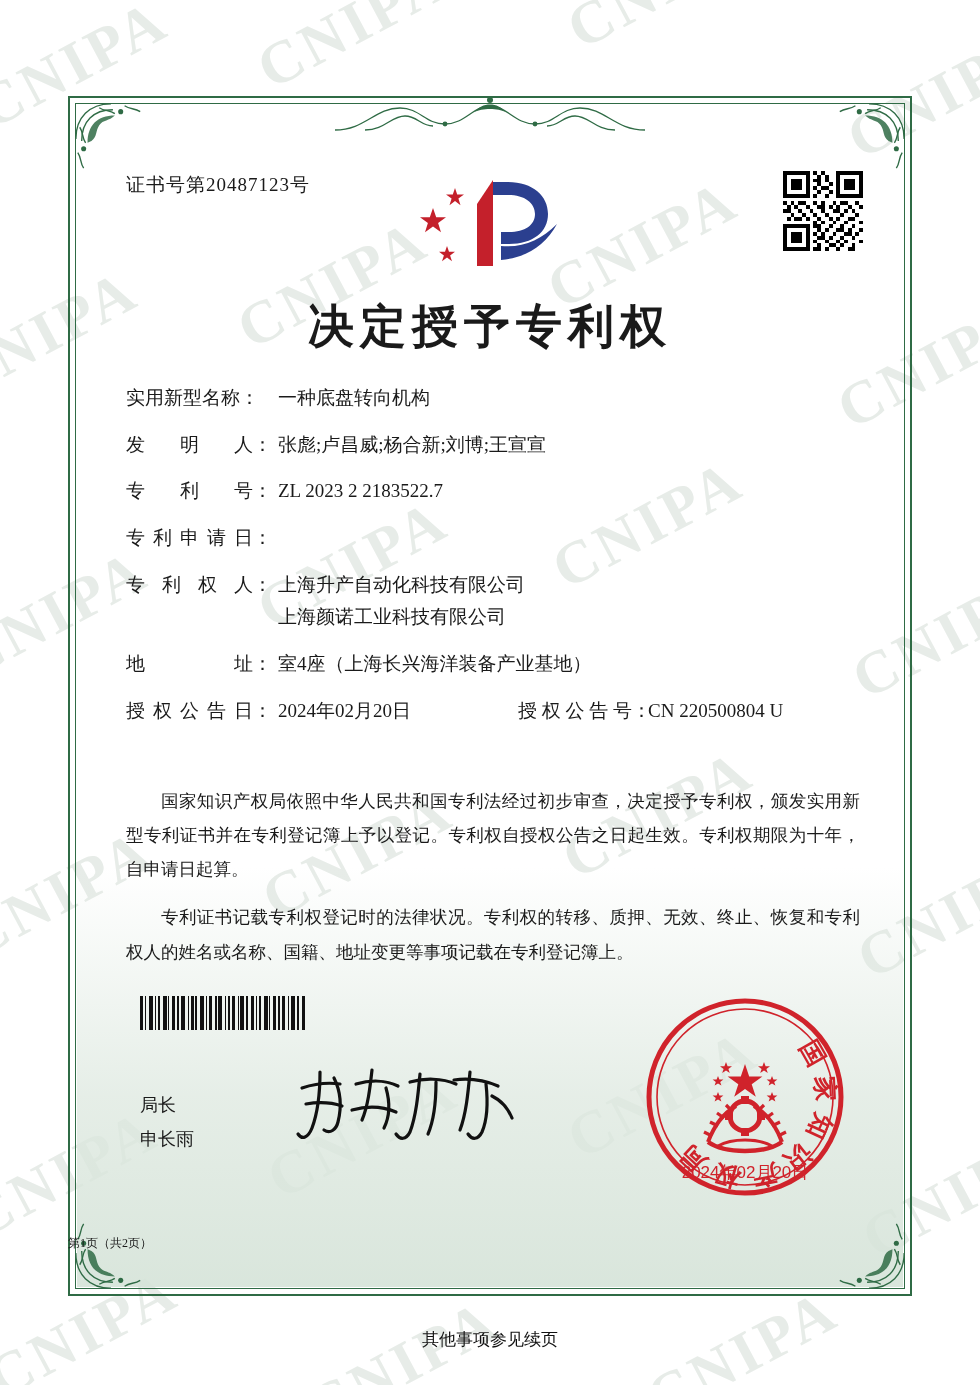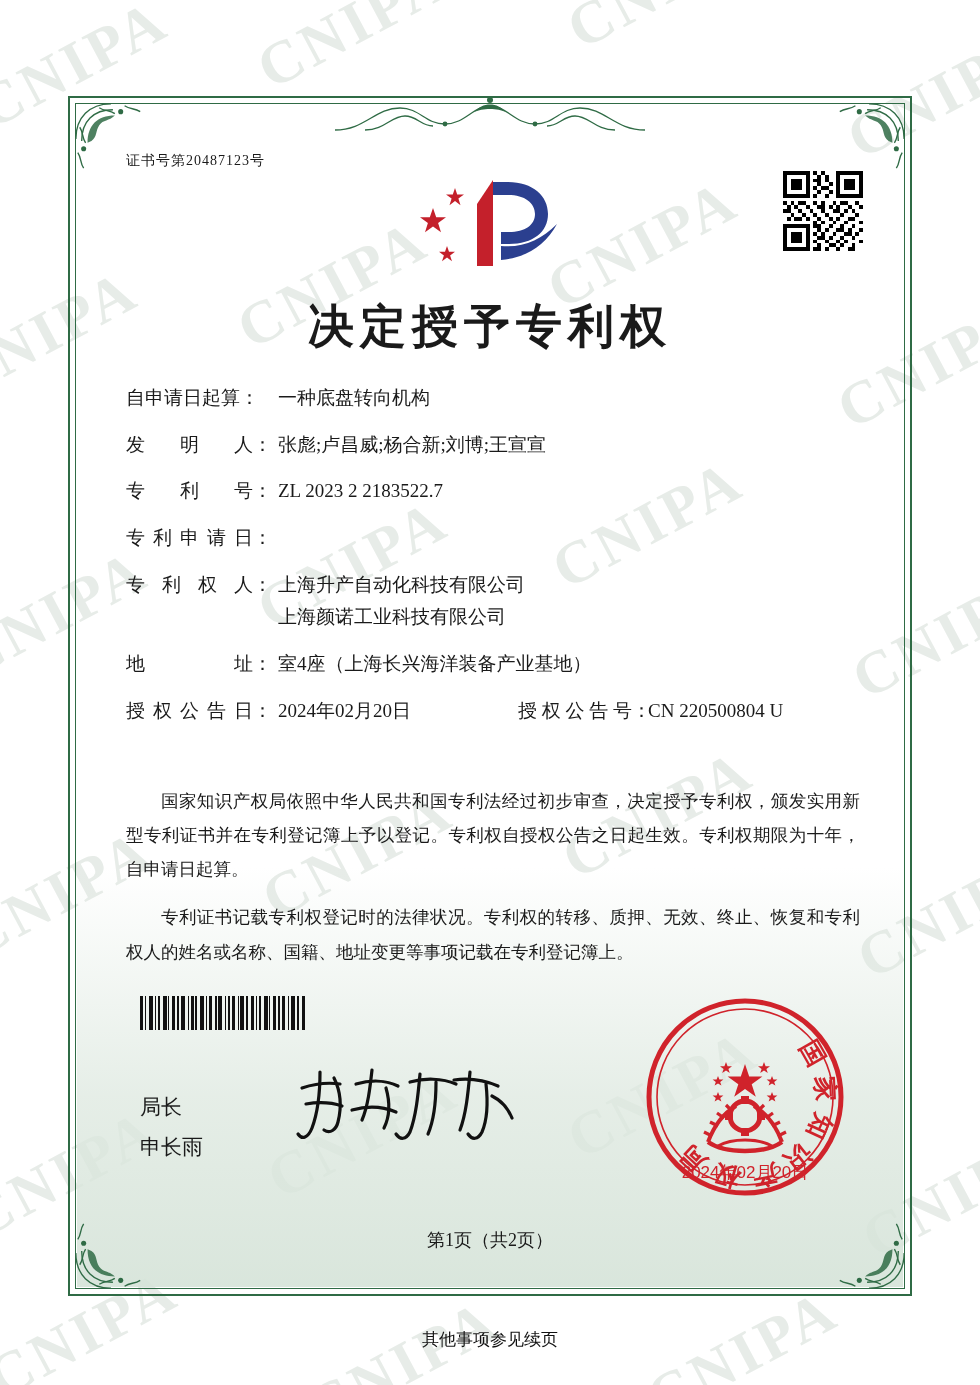--- a/index.html
+++ b/index.html
@@ -90,22 +90,22 @@
     inset: 0;
     padding: 0 48px;
     box-sizing: border-box;
     font-family: "Liberation Serif", "DejaVu Serif", serif;
     color: #1a1a1a;
   }
 
   .cert-no {
     position: absolute;
     left: 58px;
-    top: 56px;
-    font-size: 14px;
+    top: 76px;
+    font-size: 19px;
     letter-spacing: 1px;
   }
 
   .qr {
     position: absolute;
     right: 46px;
     top: 72px;
     width: 86px;
     height: 86px;
     background: #ffffff;
@@ -197,21 +197,21 @@
   .barcode i {
     display: block;
     background: #111;
     height: 100%;
   }
 
   .signature-block {
     position: absolute;
     left: 72px;
     top: 992px;
-    font-size: 21px;
+    font-size: 18px;
     line-height: 1.9;
   }
   .sig-script {
     position: absolute;
     left: 218px;
     top: 962px;
     width: 240px;
     height: 90px;
     color: #111;
   }
@@ -221,22 +221,22 @@
     right: 62px;
     top: 896px;
     width: 210px;
     height: 210px;
   }
 
   .page-no {
     position: absolute;
     left: 0; right: 0;
     bottom: 44px;
-    text-align: center;
-    font-size: 18px;
+    text-align: left;
+    font-size: 12px;
   }
 
   .footnote {
     position: absolute;
     left: 0; right: 0;
     top: 1328px;
     text-align: center;
     font-size: 17px;
     font-family: "Liberation Serif", "DejaVu Serif", serif;
     color: #111;
@@ -469,21 +469,21 @@
         <path d="M88 12 L103 12 C128 12 143 26 143 44 C143 62 128 74 104 74 L96 74 L96 62 L104 62 C120 62 130 55 130 44 C130 33 120 25 103 25 L88 25 Z" fill="#2b3f8f"></path>
         <path d="M96 76 C118 78 136 70 152 54 C140 76 120 88 96 90 Z" fill="#2b3f8f"></path>
       </svg>
     </div>
 
     <div class="title">决定授予专利权</div>
 
     <div class="fields">
 
       <div class="frow">
-        <div class="flabel">自申请日起算：</div>
+        <div class="flabel">实用新型名称：</div>
         <div class="fvalue">一种底盘转向机构</div>
       </div>
 
       <div class="frow">
         <div class="flabel spread">
           <span>发</span>
           <span>明</span>
           <span>人：</span>
         </div>
         <div class="fvalue">张彪;卢昌威;杨合新;刘博;王宣宣</div>

